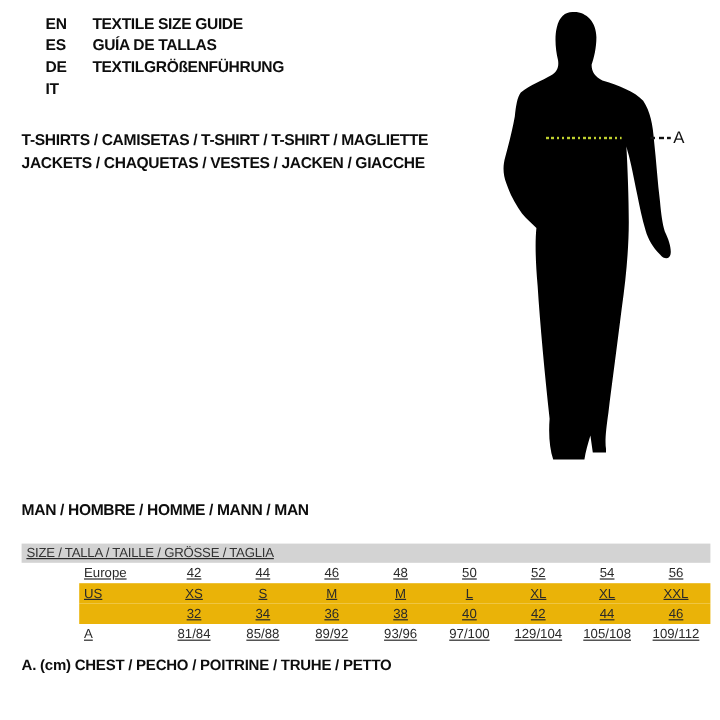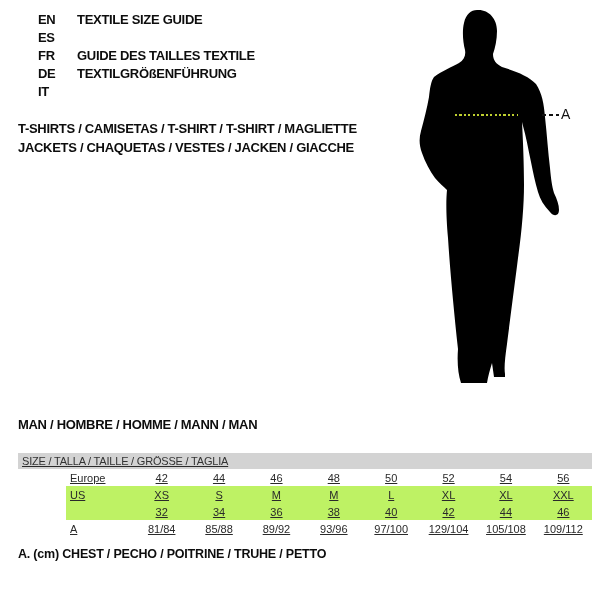--- a/index.html
+++ b/index.html
@@ -17,21 +17,21 @@
   .lang-list { position:absolute; left:18px; top:10px; }
   .lang-row {
     display:flex; align-items:center;
     height:18.2px;
     font-weight:700; font-size:13px; letter-spacing:-0.3px;padding-left:20px;
   }
   .lang-row .code { width:39px; }
 
   
   .cats {
-    position:absolute; left:18px; top:119px;
+    position:absolute; left:18px; top:107px;
     font-weight:700; font-size:13px; line-height:19px; letter-spacing:-0.3px;
     white-space:nowrap;
   }
 
   
   .fig-svg { position:absolute; left:415px; top:5px; }
   .chest-line {
     position:absolute; left:455px; top:114px; width:63px; height:2.4px;
     background-image:repeating-linear-gradient(90deg,#bfd02f 0 2.2px, transparent 2.2px 4.4px);
   }
@@ -57,45 +57,42 @@
     height:16px; background:#d3d3d3;
     display:flex; align-items:center;
     padding-left:4px;
     color:#333333; letter-spacing:-0.2px;
   }
   .t-row {
     display:grid;
     grid-template-columns:67px repeat(8, 1fr);
     height:17px; align-items:center;margin-left:48px;
   }
-  .t-row.shaded { background:#bef264; }
+  .t-row.shaded { background:#eab308; }
   .t-row .lbl { padding-left:4px; text-align:left; }
   .t-row .val { text-align:center; }
 
   
   .footnote {
     position:absolute; left:18px; top:547px;
     font-weight:700; font-size:12.5px; letter-spacing:-0.2px;
     white-space:nowrap;
   }
 </style>
 </head>
 <body>
 
 <div class="lang-list">
   <div class="lang-row">
     <span class="code">EN</span>
     <span class="label">TEXTILE SIZE GUIDE</span>
   </div>
   <div class="lang-row">
     <span class="code">ES</span>
-  </div>
-  <div class="lang-row">
-    <span class="code">FR</span>
-    <span class="label">GUIDE DES TAILLES TEXTILE</span>
+    <span class="label">GUÍA DE TALLAS</span>
   </div>
   <div class="lang-row">
     <span class="code">DE</span>
     <span class="label">TEXTILGRÖßENFÜHRUNG</span>
   </div>
   <div class="lang-row">
     <span class="code">IT</span>
   </div>
 </div>
 

